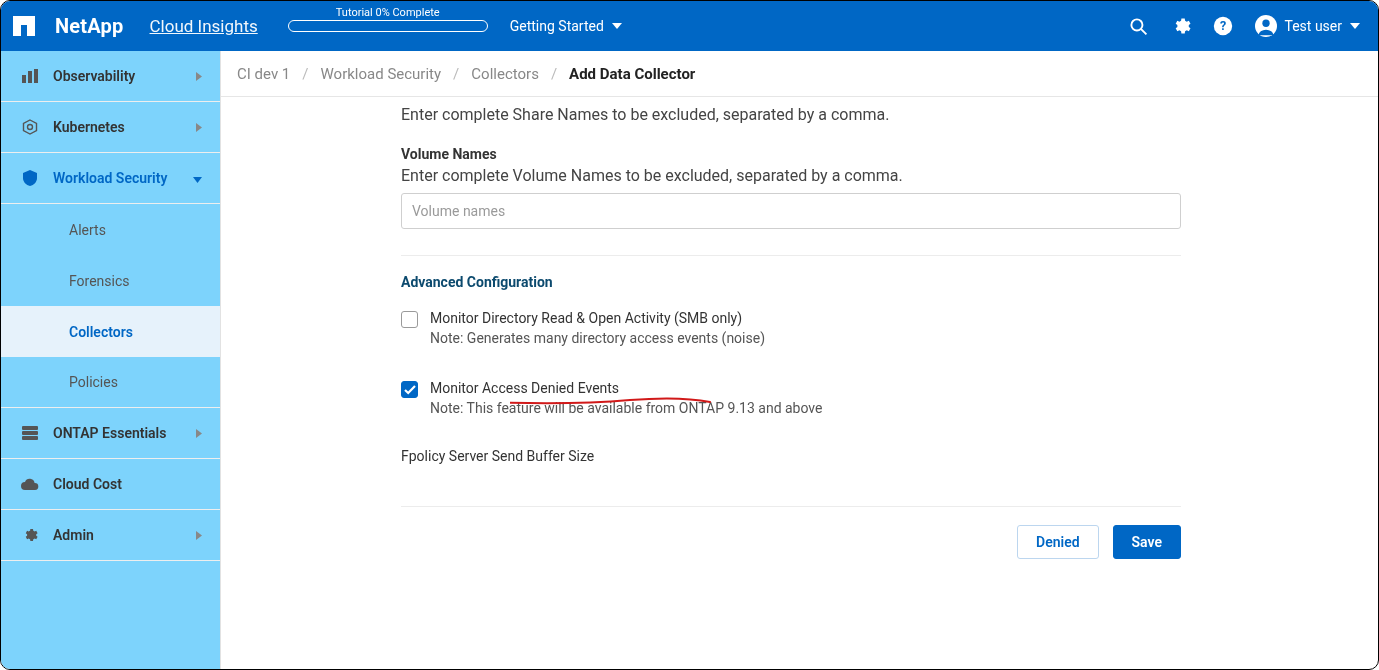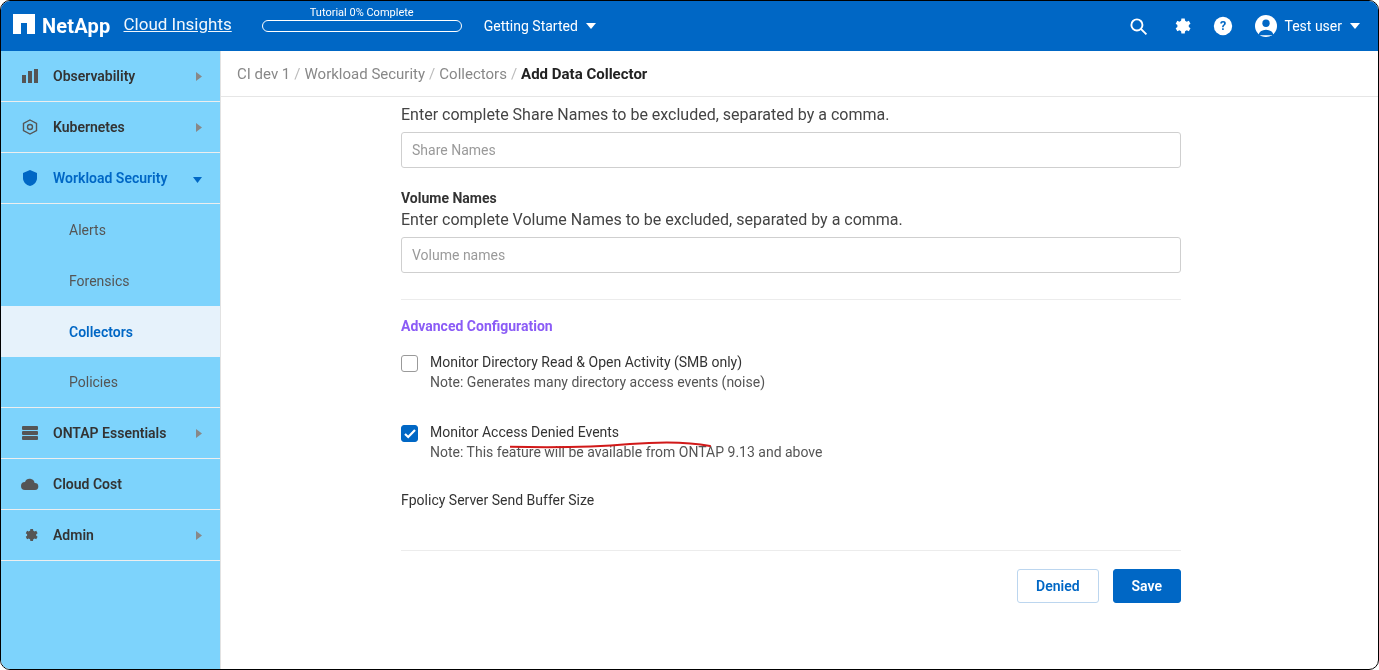--- a/index.html
+++ b/index.html
@@ -1,20 +1,20 @@
 <!DOCTYPE html>
 <html><head>
 <meta charset="utf-8">
 <style>
   * { box-sizing: border-box; margin: 0; padding: 0; font-family: -apple-system, BlinkMacSystemFont, "Segoe UI", Roboto, Helvetica, Arial, sans-serif; }
   html, body { width: 1379px; height: 670px; overflow: hidden; background:#fff; }
   .root { width:1379px; height:670px; background:#fff; border:1px solid #000; border-radius:10px; position:relative; overflow:hidden; }
   
   .header { height:50px; background:#0067c5; color:#fff; display:flex; align-items:center; padding:0 18px 0 12px; position:relative; }
-  .logo { display:flex; gap:7px; }
+  .logo { display:flex; align-items:center; gap:20px; }
   .logo-text { font-weight:700; font-size:20px; letter-spacing:0.2px; }
   .product { font-size:17px; font-weight:400; margin-left:6px; opacity:0.95;text-decoration:underline; }
   .tutorial-wrap { margin-left:30px; width:200px; position:relative; }
   .tutorial-lbl { font-size:11px; color:#fff; position:absolute; left:50%; transform:translateX(-50%); top:-14px; white-space:nowrap;}
   .tutorial-bar { height:12px; border:1.5px solid #fff; border-radius:10px; }
   .dropdown-gs { margin-left:22px; display:flex; align-items:center; gap:8px; font-size:14px; cursor:pointer;}
   .spacer { flex:1; }
   .hdr-icons { display:flex; align-items:center; gap:22px; }
   .hdr-ico { width:20px; height:20px; display:flex; align-items:center; justify-content:center; cursor:pointer; }
   .user { display:flex; align-items:center; gap:8px; font-size:14px; cursor:pointer; }
@@ -23,32 +23,32 @@
   .sidebar { width:220px; border-right:1px solid #e2e2e2; background:#7dd3fc; }
   .side-item { height:51px; display:flex; align-items:center; padding:0 18px; border-bottom:1px solid #eeeeee; font-size:14px; color:#333; cursor:pointer; position:relative; }
   .side-item .si-icon { width:22px; display:flex; justify-content:center; }
   .side-item .si-label { margin-left:12px; font-weight:600; }
   .side-item .si-caret { position:absolute; right:18px; }
   .side-item.active { color:#0067c5; }
   .side-sub { height:51px; display:flex; align-items:center; padding-left:68px; font-size:14px; color:#555; cursor:pointer; }
   .side-sub.selected { background:#e6f2fb; color:#0067c5; font-weight:600; }
   
   .main { flex:1; display:flex; flex-direction:column; }
-  .crumbs { height:46px; border-bottom:1px solid #e6e6e6; display:flex; align-items:center; padding:0 16px; font-size:15px; color:#888; gap:4px; }
+  .crumbs { height:46px; border-bottom:1px solid #e6e6e6; display:flex; align-items:center; padding:0 16px; font-size:15px; color:#888; gap:12px; }
   .crumbs .sep { color:#bbb; }
   .crumbs .crumb { cursor:pointer; }
   .crumbs .current { color:#222; font-weight:700; }
   .content { flex:1; overflow:auto; padding:4px 0 30px 0; }
   .form-col { width:780px; margin-left:180px; }
   .field-label { font-size:14px; font-weight:700; color:#333; margin-top:4px; }
   .field-desc { font-size:16px; color:#444; margin-top:4px; }
   .text-input { width:100%; height:36px; border:1px solid #cfcfcf; border-radius:3px; padding:0 10px; font-size:14px; color:#333; margin-top:8px; }
   .text-input::placeholder { color:#9a9a9a; }
   .hr { border:none; border-top:1px solid #ececec; margin:26px 0 18px 0; }
-  .adv-title { font-size:14px; font-weight:700; color:#8b5cf6; margin-bottom:20px; }
+  .adv-title { font-size:14px; font-weight:700; color:#0c4a6e; margin-bottom:20px; }
   .cb-row { display:flex; align-items:flex-start; gap:12px; margin-bottom:6px; }
   .cb { width:17px; height:17px; border:1.5px solid #9a9a9a; border-radius:3px; background:#fff; flex:none; margin-top:1px; display:flex; align-items:center; justify-content:center; cursor:pointer;}
   .cb.checked { background:#0067c5; border-color:#0067c5; }
   .cb.checked svg { display:block; }
   .cb svg { display:none; }
   .cb-texts { font-size:14px; color:#333; }
   .cb-label { position:relative; display:inline-block;}
   .cb-note { color:#555; margin-top:4px; }
   .annot { position:absolute; left:80px; top:17px; pointer-events:none;}
   .select-wrap { position:relative; width:390px; margin-top:8px; }
@@ -205,21 +205,20 @@
       <span class="crumb">Workload Security</span>
       <span class="sep">/</span>
       <span class="crumb">Collectors</span>
       <span class="sep">/</span>
       <span class="current">Add Data Collector</span>
     </div>
 
     <div class="content">
       <div class="form-col">
         <div class="field-desc">Enter complete Share Names to be excluded, separated by a comma.</div>
-        <input class="text-input" placeholder="Share Names" style="">
 
         <div style="height:18px"></div>
         <div class="field-label">Volume Names</div>
         <div class="field-desc">Enter complete Volume Names to be excluded, separated by a comma.</div>
         <input class="text-input" placeholder="Volume names" style="">
 
         <hr class="hr">
 
         <div class="adv-title">Advanced Configuration</div>
 

